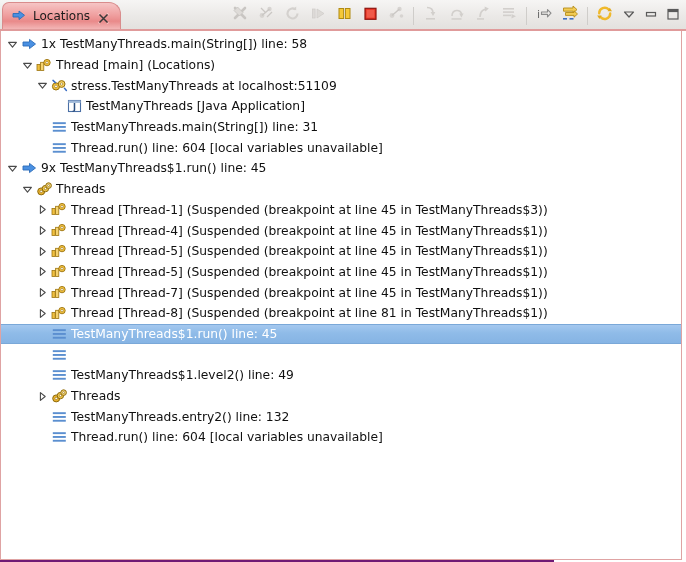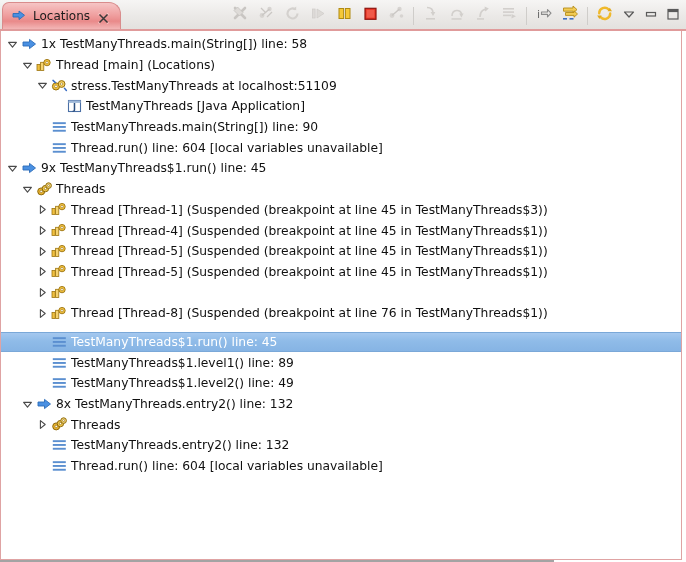--- a/index.html
+++ b/index.html
@@ -8,21 +8,21 @@
     width: 686px; height: 562px;
     background: #ffffff;
     font-family: "DejaVu Sans", "Liberation Sans", sans-serif;
     overflow: hidden;
   }
 
   
   .view-frame {
     position: relative;
     width: 554px; height: 562px;
-    background: #a3a3a3;
+    background: #701a75;
   }
 
   
   .titlebar {
     position: relative;
     height: 31px;
     width: 686px;
     background: linear-gradient(to bottom, #f6f5f4 0%, #ebe9e7 55%, #e3e1de 100%);
     border-bottom: 2px solid #e09b9b;
   }
@@ -93,21 +93,20 @@
     font-size: 12.3px;
     color: #101010;
     padding-left: 4px;
   }
   .row.selected {
     background: linear-gradient(to bottom, #a4c8ef 0%, #8fbbe8 45%, #86b4e4 100%);
     color: #ffffff;
     border-top: 1px solid #7aa8d8;
     border-bottom: 1px solid #7aa8d8;
     height: 20.7px;
-    margin-top: 8px;
   }
   .row.selected .label { color: #ffffff; }
 
   .twisty {
     width: 15px; height: 16px;
     flex: 0 0 auto;
     display: flex; align-items: center; justify-content: center;
   }
   .icon {
     width: 18px; height: 16px;
@@ -386,21 +385,21 @@
         <div class="row">
           <span class="indent" style="width: 30px;"></span>
           <span class="twisty"></span>
           <span class="icon">
             <svg width="15" height="14" viewBox="0 0 15 14">
               <rect x="0.8" y="2.2" width="13" height="1.9" fill="#5b8fd0"></rect>
               <rect x="0.8" y="6.0" width="13" height="1.9" fill="#5b8fd0"></rect>
               <rect x="0.8" y="9.8" width="13" height="1.9" fill="#5b8fd0"></rect>
             </svg>
           </span>
-          <span class="label">TestManyThreads.main(String[]) line: 90</span>
+          <span class="label">TestManyThreads.main(String[]) line: 31</span>
         </div>
         <div class="row">
           <span class="indent" style="width: 30px;"></span>
           <span class="twisty"></span>
           <span class="icon">
             <svg width="15" height="14" viewBox="0 0 15 14">
               <rect x="0.8" y="2.2" width="13" height="1.9" fill="#5b8fd0"></rect>
               <rect x="0.8" y="6.0" width="13" height="1.9" fill="#5b8fd0"></rect>
               <rect x="0.8" y="9.8" width="13" height="1.9" fill="#5b8fd0"></rect>
             </svg>
@@ -516,37 +515,38 @@
             </svg>
           </span>
           <span class="icon">
             <svg width="16" height="15" viewBox="0 0 16 15">
               <rect x="1" y="6.5" width="3.2" height="6" fill="#f0c040" stroke="#9c7410" stroke-width="0.8"></rect>
               <rect x="4.6" y="4.3" width="3.2" height="8.2" fill="#f5d371" stroke="#9c7410" stroke-width="0.8"></rect>
               <circle cx="11" cy="4.6" r="3.2" fill="#f0c040" stroke="#9c7410" stroke-width="0.9"></circle>
               <circle cx="11" cy="4.6" r="1.2" fill="#ffffff" stroke="#9c7410" stroke-width="0.6"></circle>
             </svg>
           </span>
+          <span class="label">Thread [Thread-7] (Suspended (breakpoint at line 45 in TestManyThreads$1))</span>
         </div>
         <div class="row">
           <span class="indent" style="width: 30px;"></span>
           <span class="twisty">
             <svg width="11" height="11" viewBox="0 0 11 11">
               <path d="M3.4 1.6 L3.4 9.4 L8.2 5.5 z" fill="none" stroke="#4a4a4a" stroke-width="1.1" stroke-linejoin="round"></path>
             </svg>
           </span>
           <span class="icon">
             <svg width="16" height="15" viewBox="0 0 16 15">
               <rect x="1" y="6.5" width="3.2" height="6" fill="#f0c040" stroke="#9c7410" stroke-width="0.8"></rect>
               <rect x="4.6" y="4.3" width="3.2" height="8.2" fill="#f5d371" stroke="#9c7410" stroke-width="0.8"></rect>
               <circle cx="11" cy="4.6" r="3.2" fill="#f0c040" stroke="#9c7410" stroke-width="0.9"></circle>
               <circle cx="11" cy="4.6" r="1.2" fill="#ffffff" stroke="#9c7410" stroke-width="0.6"></circle>
             </svg>
           </span>
-          <span class="label">Thread [Thread-8] (Suspended (breakpoint at line 76 in TestManyThreads$1))</span>
+          <span class="label">Thread [Thread-8] (Suspended (breakpoint at line 81 in TestManyThreads$1))</span>
         </div>
         <div class="row selected">
           <span class="indent" style="width: 30px;"></span>
           <span class="twisty"></span>
           <span class="icon">
             <svg width="15" height="14" viewBox="0 0 15 14">
               <rect x="0.8" y="2.2" width="13" height="1.9" fill="#5b8fd0"></rect>
               <rect x="0.8" y="6.0" width="13" height="1.9" fill="#5b8fd0"></rect>
               <rect x="0.8" y="9.8" width="13" height="1.9" fill="#5b8fd0"></rect>
             </svg>
@@ -556,47 +556,32 @@
         <div class="row">
           <span class="indent" style="width: 30px;"></span>
           <span class="twisty"></span>
           <span class="icon">
             <svg width="15" height="14" viewBox="0 0 15 14">
               <rect x="0.8" y="2.2" width="13" height="1.9" fill="#5b8fd0"></rect>
               <rect x="0.8" y="6.0" width="13" height="1.9" fill="#5b8fd0"></rect>
               <rect x="0.8" y="9.8" width="13" height="1.9" fill="#5b8fd0"></rect>
             </svg>
           </span>
-          <span class="label">TestManyThreads$1.level1() line: 89</span>
         </div>
         <div class="row">
           <span class="indent" style="width: 30px;"></span>
           <span class="twisty"></span>
           <span class="icon">
             <svg width="15" height="14" viewBox="0 0 15 14">
               <rect x="0.8" y="2.2" width="13" height="1.9" fill="#5b8fd0"></rect>
               <rect x="0.8" y="6.0" width="13" height="1.9" fill="#5b8fd0"></rect>
               <rect x="0.8" y="9.8" width="13" height="1.9" fill="#5b8fd0"></rect>
             </svg>
           </span>
           <span class="label">TestManyThreads$1.level2() line: 49</span>
-        </div>
-        <div class="row">
-          <span class="indent" style="width: 15px;"></span>
-          <span class="twisty">
-            <svg width="11" height="11" viewBox="0 0 11 11">
-              <path d="M1.6 3.4 L9.4 3.4 L5.5 8.2 z" fill="none" stroke="#4a4a4a" stroke-width="1.1" stroke-linejoin="round"></path>
-            </svg>
-          </span>
-          <span class="icon">
-            <svg width="15" height="14" viewBox="0 0 15 14">
-              <path d="M1 5 h6.5 V2.4 L13.5 7 L7.5 11.6 V9 H1 z" fill="#4a90e2" stroke="#2b6cb8" stroke-width="0.9" stroke-linejoin="round"></path>
-            </svg>
-          </span>
-          <span class="label">8x TestManyThreads.entry2() line: 132</span>
         </div>
         <div class="row">
           <span class="indent" style="width: 30px;"></span>
           <span class="twisty">
             <svg width="11" height="11" viewBox="0 0 11 11">
               <path d="M3.4 1.6 L3.4 9.4 L8.2 5.5 z" fill="none" stroke="#4a4a4a" stroke-width="1.1" stroke-linejoin="round"></path>
             </svg>
           </span>
           <span class="icon">
             <svg width="17" height="15" viewBox="0 0 17 15">

